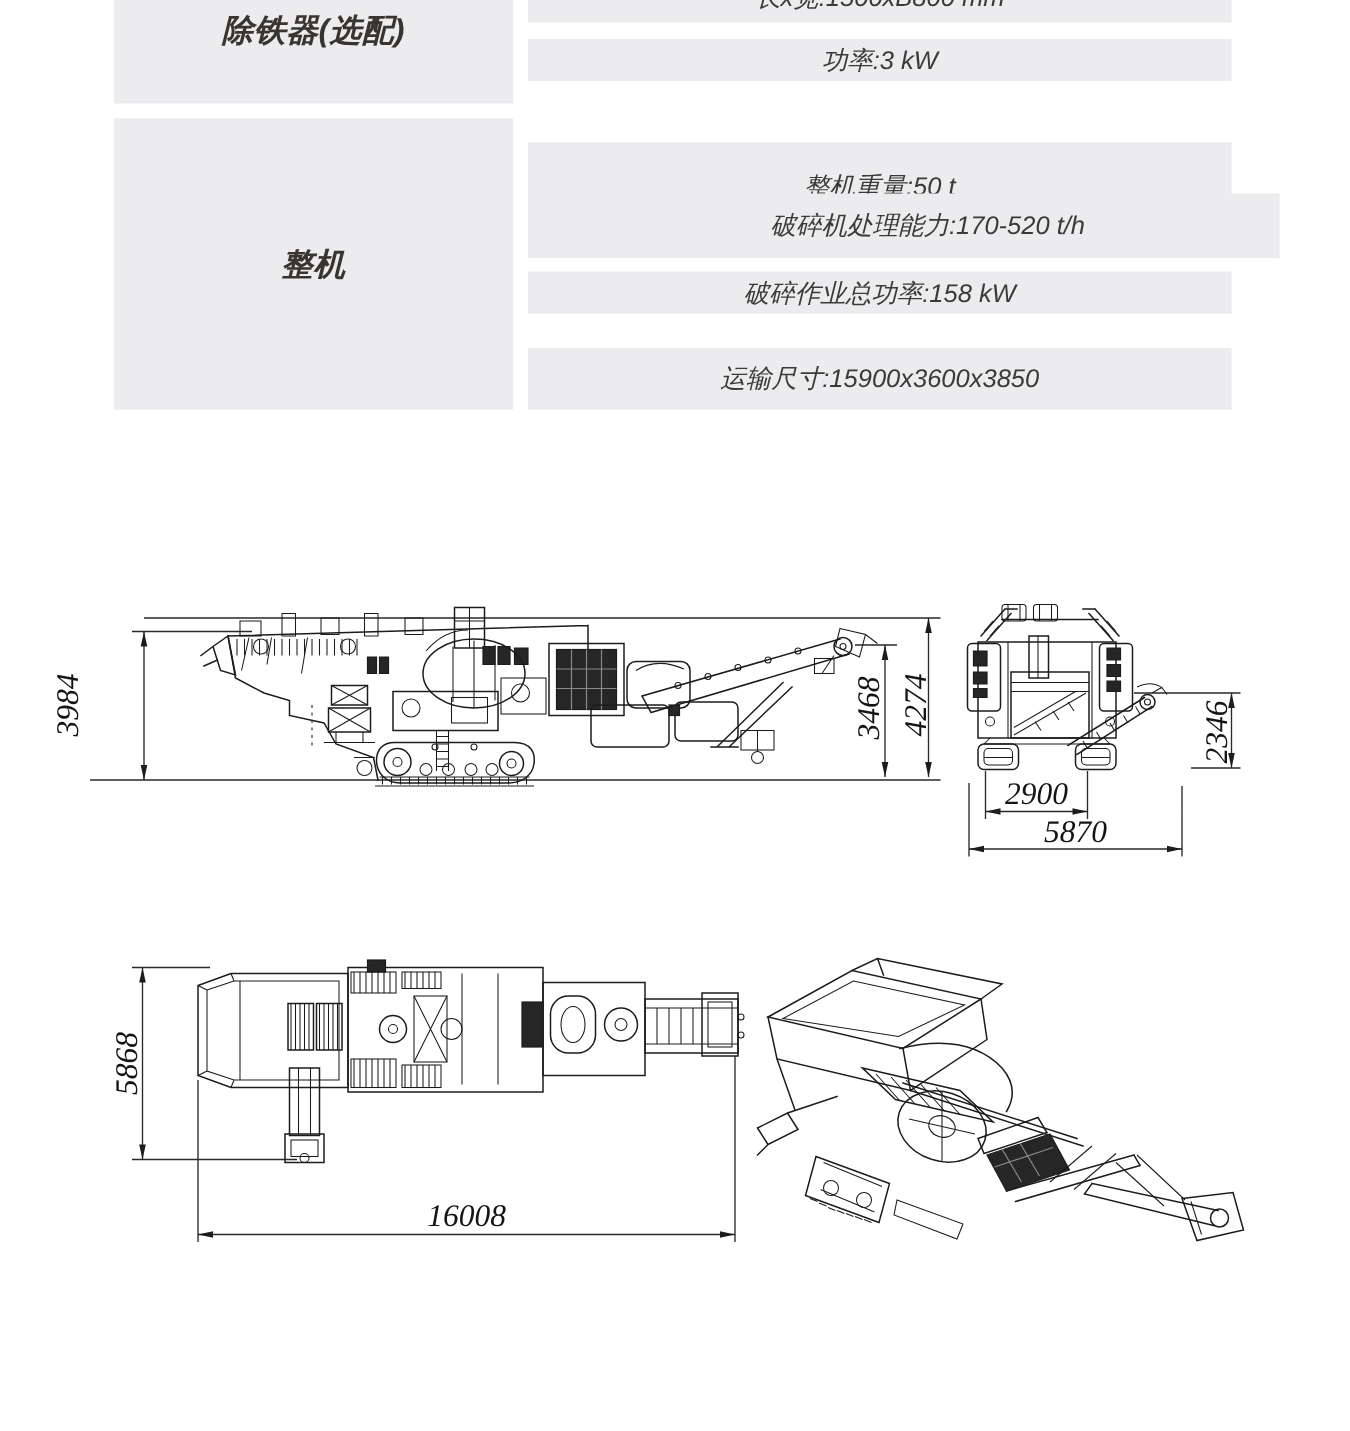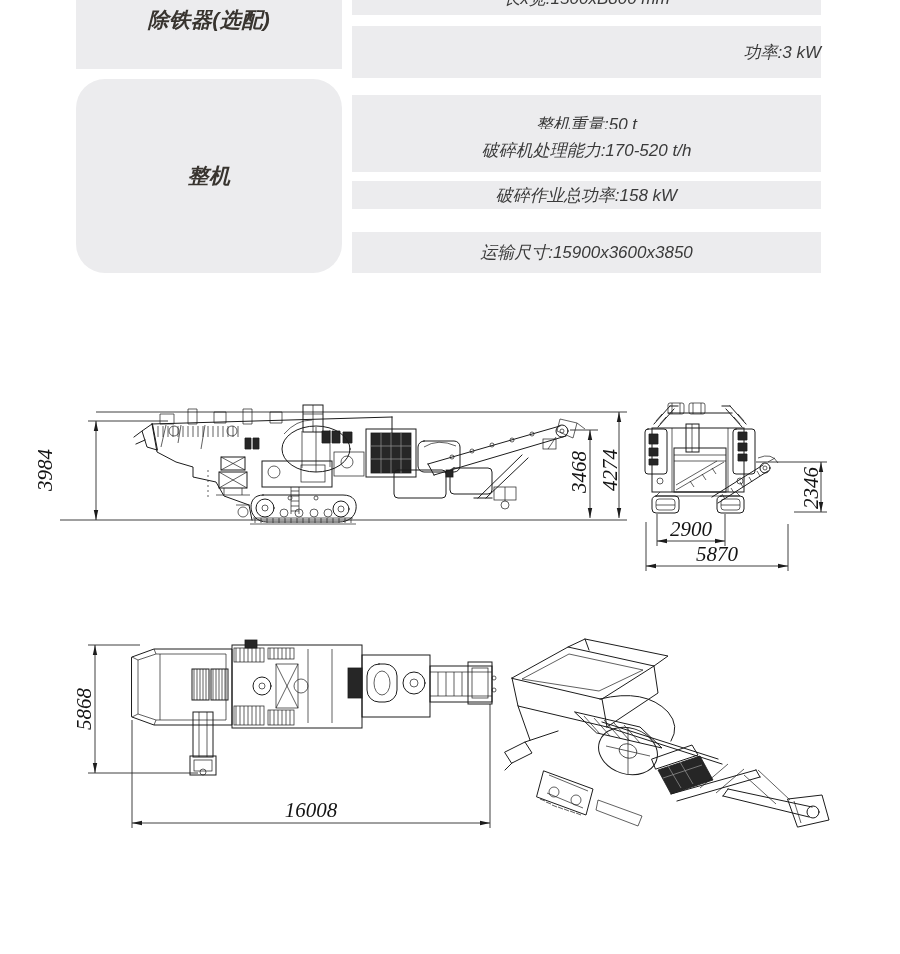--- a/index.html
+++ b/index.html
@@ -28,31 +28,31 @@
 <div class="page">
 
   <div class="spec-table">
 
     <div class="cell left" style="top:-29px;height:98px;">
       <span>除铁器(选配)</span>
     </div>
     <div class="cell right cut" style="top:-29px;height:44px;">
       <span>长x宽:1500xB800 mm</span>
     </div>
-    <div class="cell right" style="top:26px;height:52px;justify-content:flex-end;">
+    <div class="cell right" style="top:26px;height:28px;">
       <span>功率:3 kW</span>
     </div>
 
-    <div class="cell left" style="top:79px;height:194px;border-radius:29px;">
+    <div class="cell left" style="top:79px;height:194px;">
       <span>整机</span>
     </div>
     <div class="cell right" style="top:79px;height:58px;margin-top:16px;">
       <span>整机重量:50 t</span>
     </div>
-    <div class="cell right" style="top:129px;height:43px;">
+    <div class="cell right" style="top:129px;height:43px;padding-left:32px;">
       <span>破碎机处理能力:170-520 t/h</span>
     </div>
     <div class="cell right" style="top:181px;height:28px;">
       <span>破碎作业总功率:158 kW</span>
     </div>
     <div class="cell right" style="top:232px;height:41px;align-items:center;">
       <span>运输尺寸:15900x3600x3850</span>
     </div>
   </div>
 

